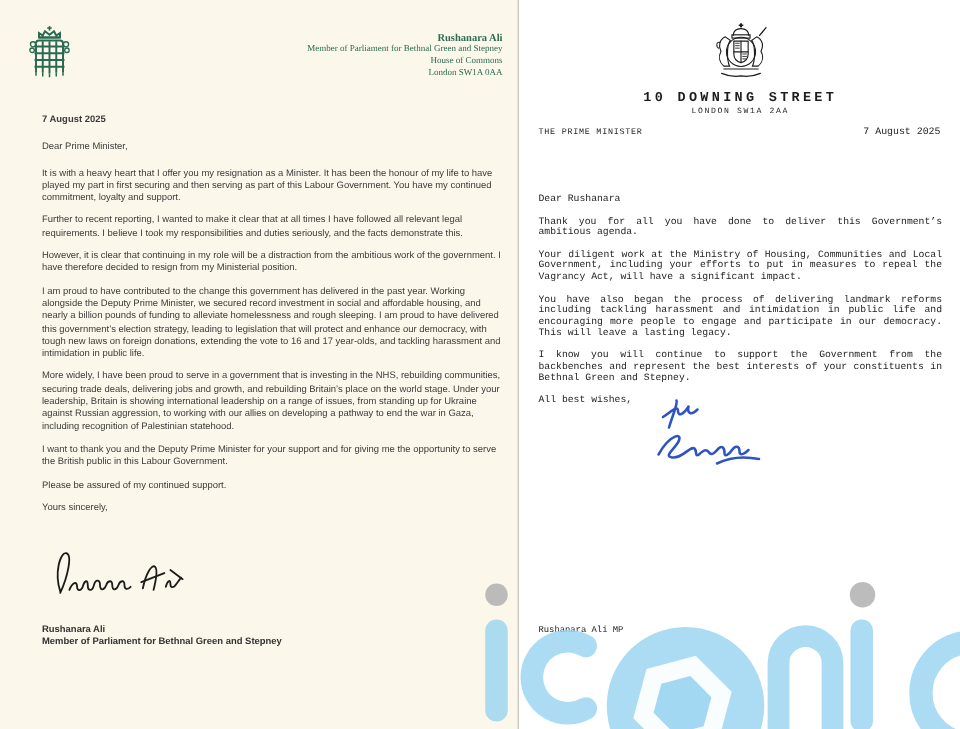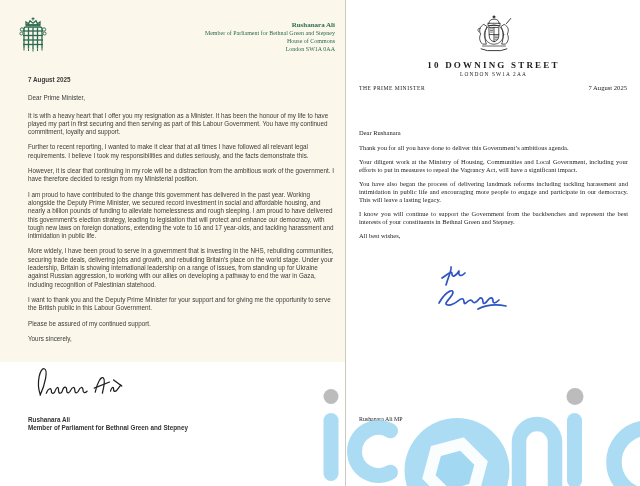--- a/index.html
+++ b/index.html
@@ -1,21 +1,21 @@
 <!DOCTYPE html>
 <html><head>
 <meta charset="utf-8">
 <style>
   * { margin:0; padding:0; box-sizing:border-box; }
   html,body { width:640px; height:486px; overflow:hidden; background:#fff; }
   body { position:relative; font-family:"Liberation Sans", sans-serif; }
 
   
   .left-page {
-    position:absolute; left:0; top:0; width:345px; height:362px;
+    position:absolute; left:0; top:0; width:345px; height:486px;
     background:#fbf7ea; z-index:1;
   }
   .hoc-logo { position:absolute; left:19px; top:16px; }
   .sender-block {
     position:absolute; right:10px; top:21px; text-align:right;
     font-family:"Liberation Serif", serif; color:#2d6b52; line-height:8px; font-size:6px;
   }
   .sender-block .sender-name { font-weight:bold; font-size:7px; }
   .left-body {
     position:absolute; left:28px; top:76px; width:306px;
@@ -33,21 +33,21 @@
   .left-caption {
     position:absolute; left:0; top:443px; width:345px; text-align:center;
     font-family:"Liberation Serif", serif; font-weight:bold; font-size:7.5px;
     color:#2e7b5f; letter-spacing:0.2px;
   }
 
   
   .right-page {
     position:absolute; left:345px; top:0; width:295px; height:486px;
     background:#ffffff; border-left:1px solid #ccc9bf; z-index:1;
-    font-family:Liberation Serif, serif; color:#242424;
+    font-family:Liberation Mono, monospace; color:#242424;
   }
   .crest { position:absolute; left:0; top:15px; width:295px; text-align:center; }
   .no10-line1 {
     position:absolute; left:0; top:60px; width:295px; text-align:center;
     font-weight:bold; font-size:9px; letter-spacing:2.2px; color:#1d1d1d;
   }
   .no10-line2 {
     position:absolute; left:0; top:71px; width:295px; text-align:center;
     font-size:5.4px; letter-spacing:1.1px; color:#1d1d1d;
   }

